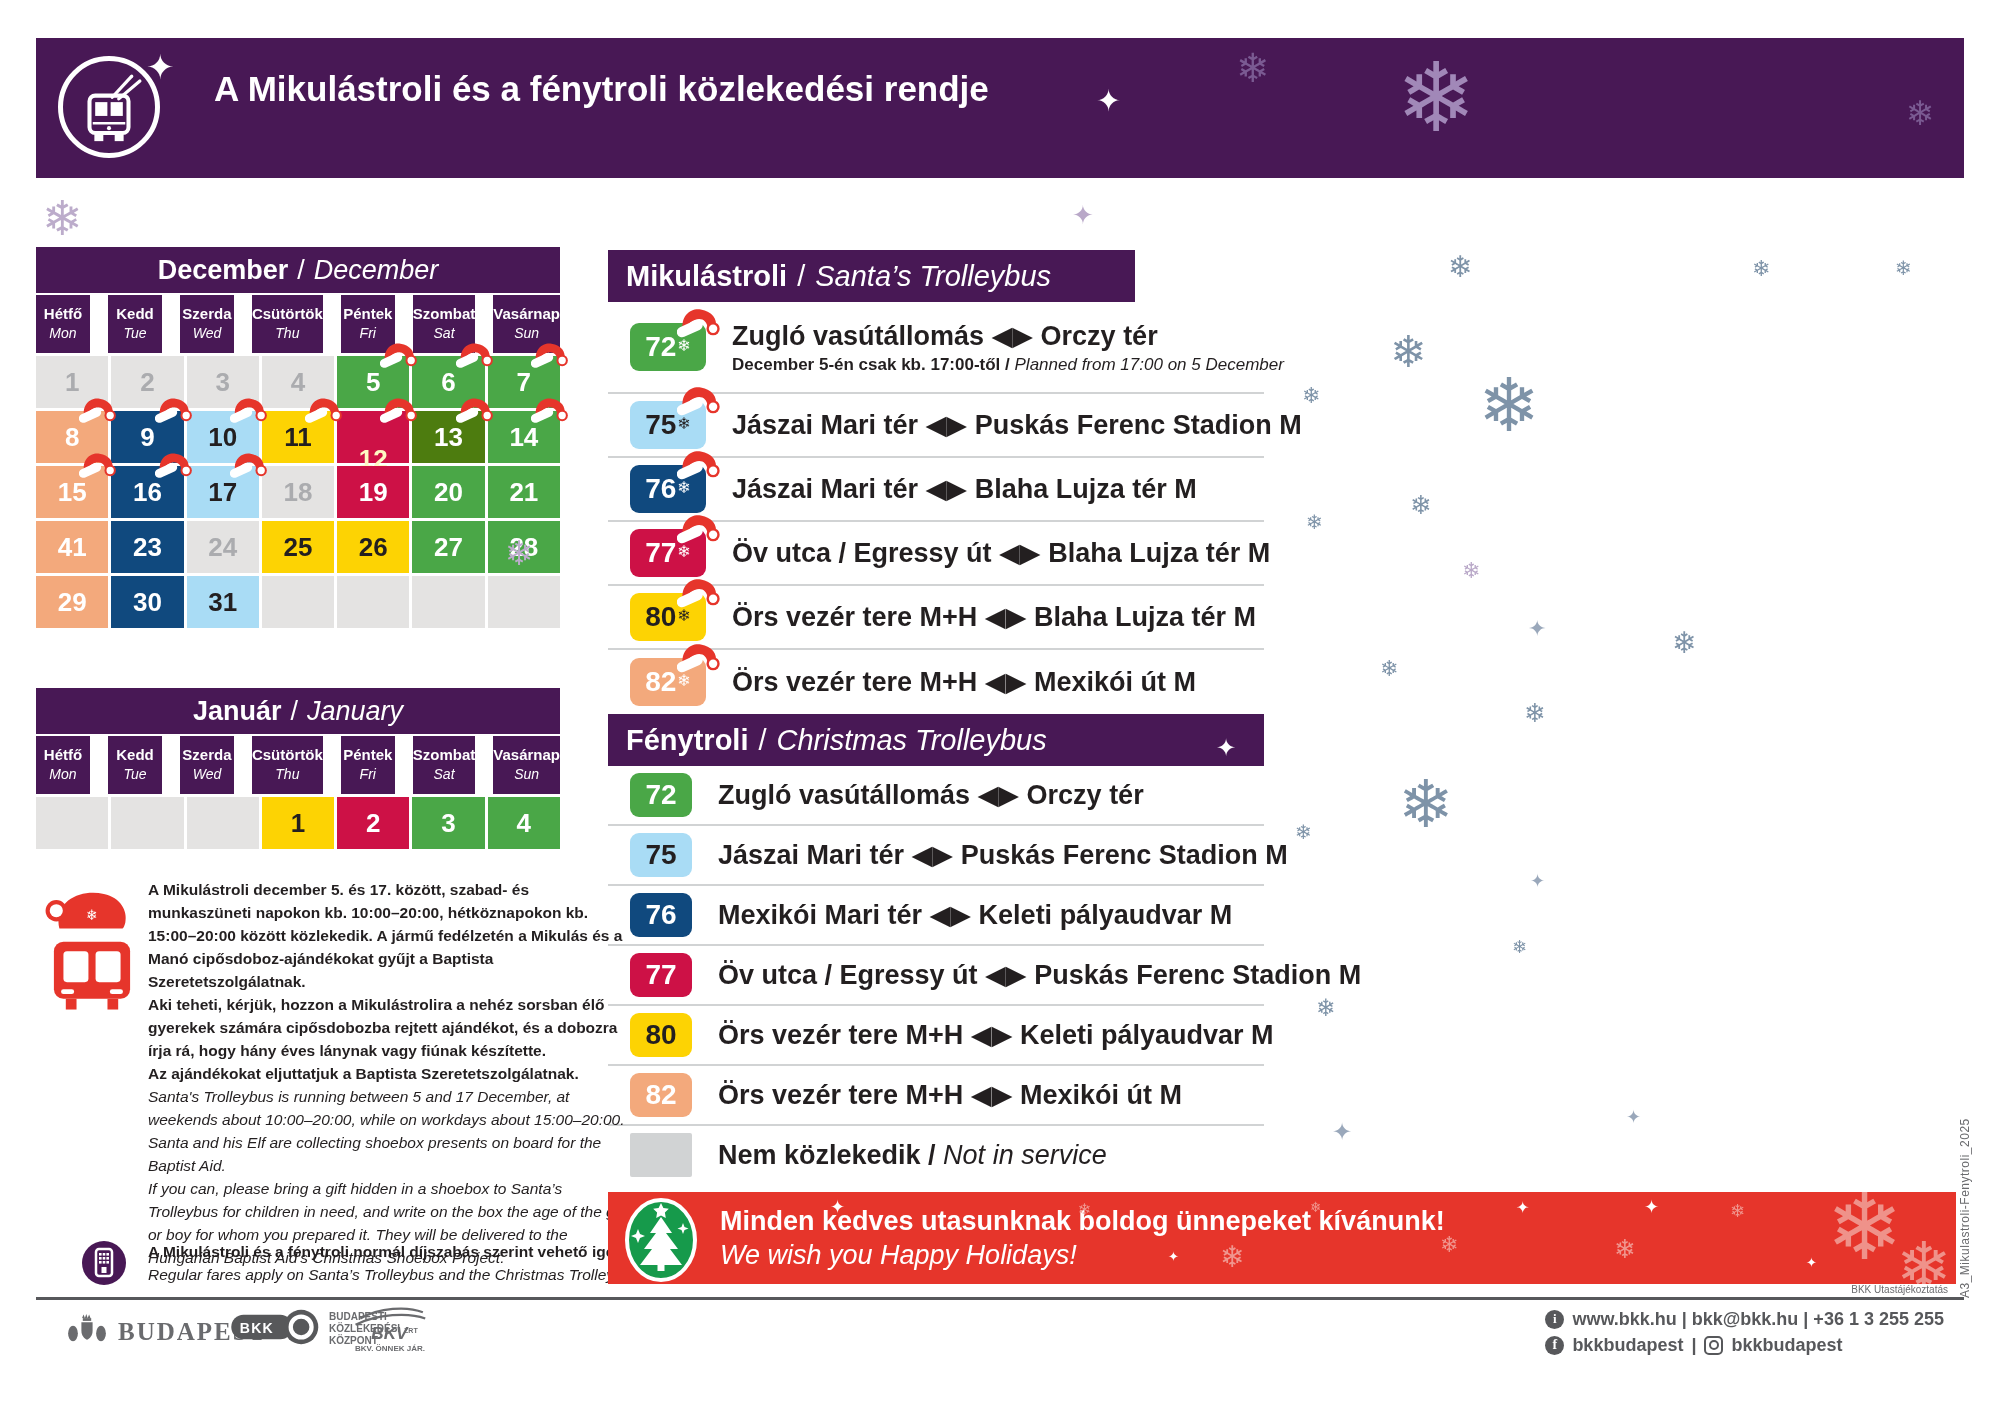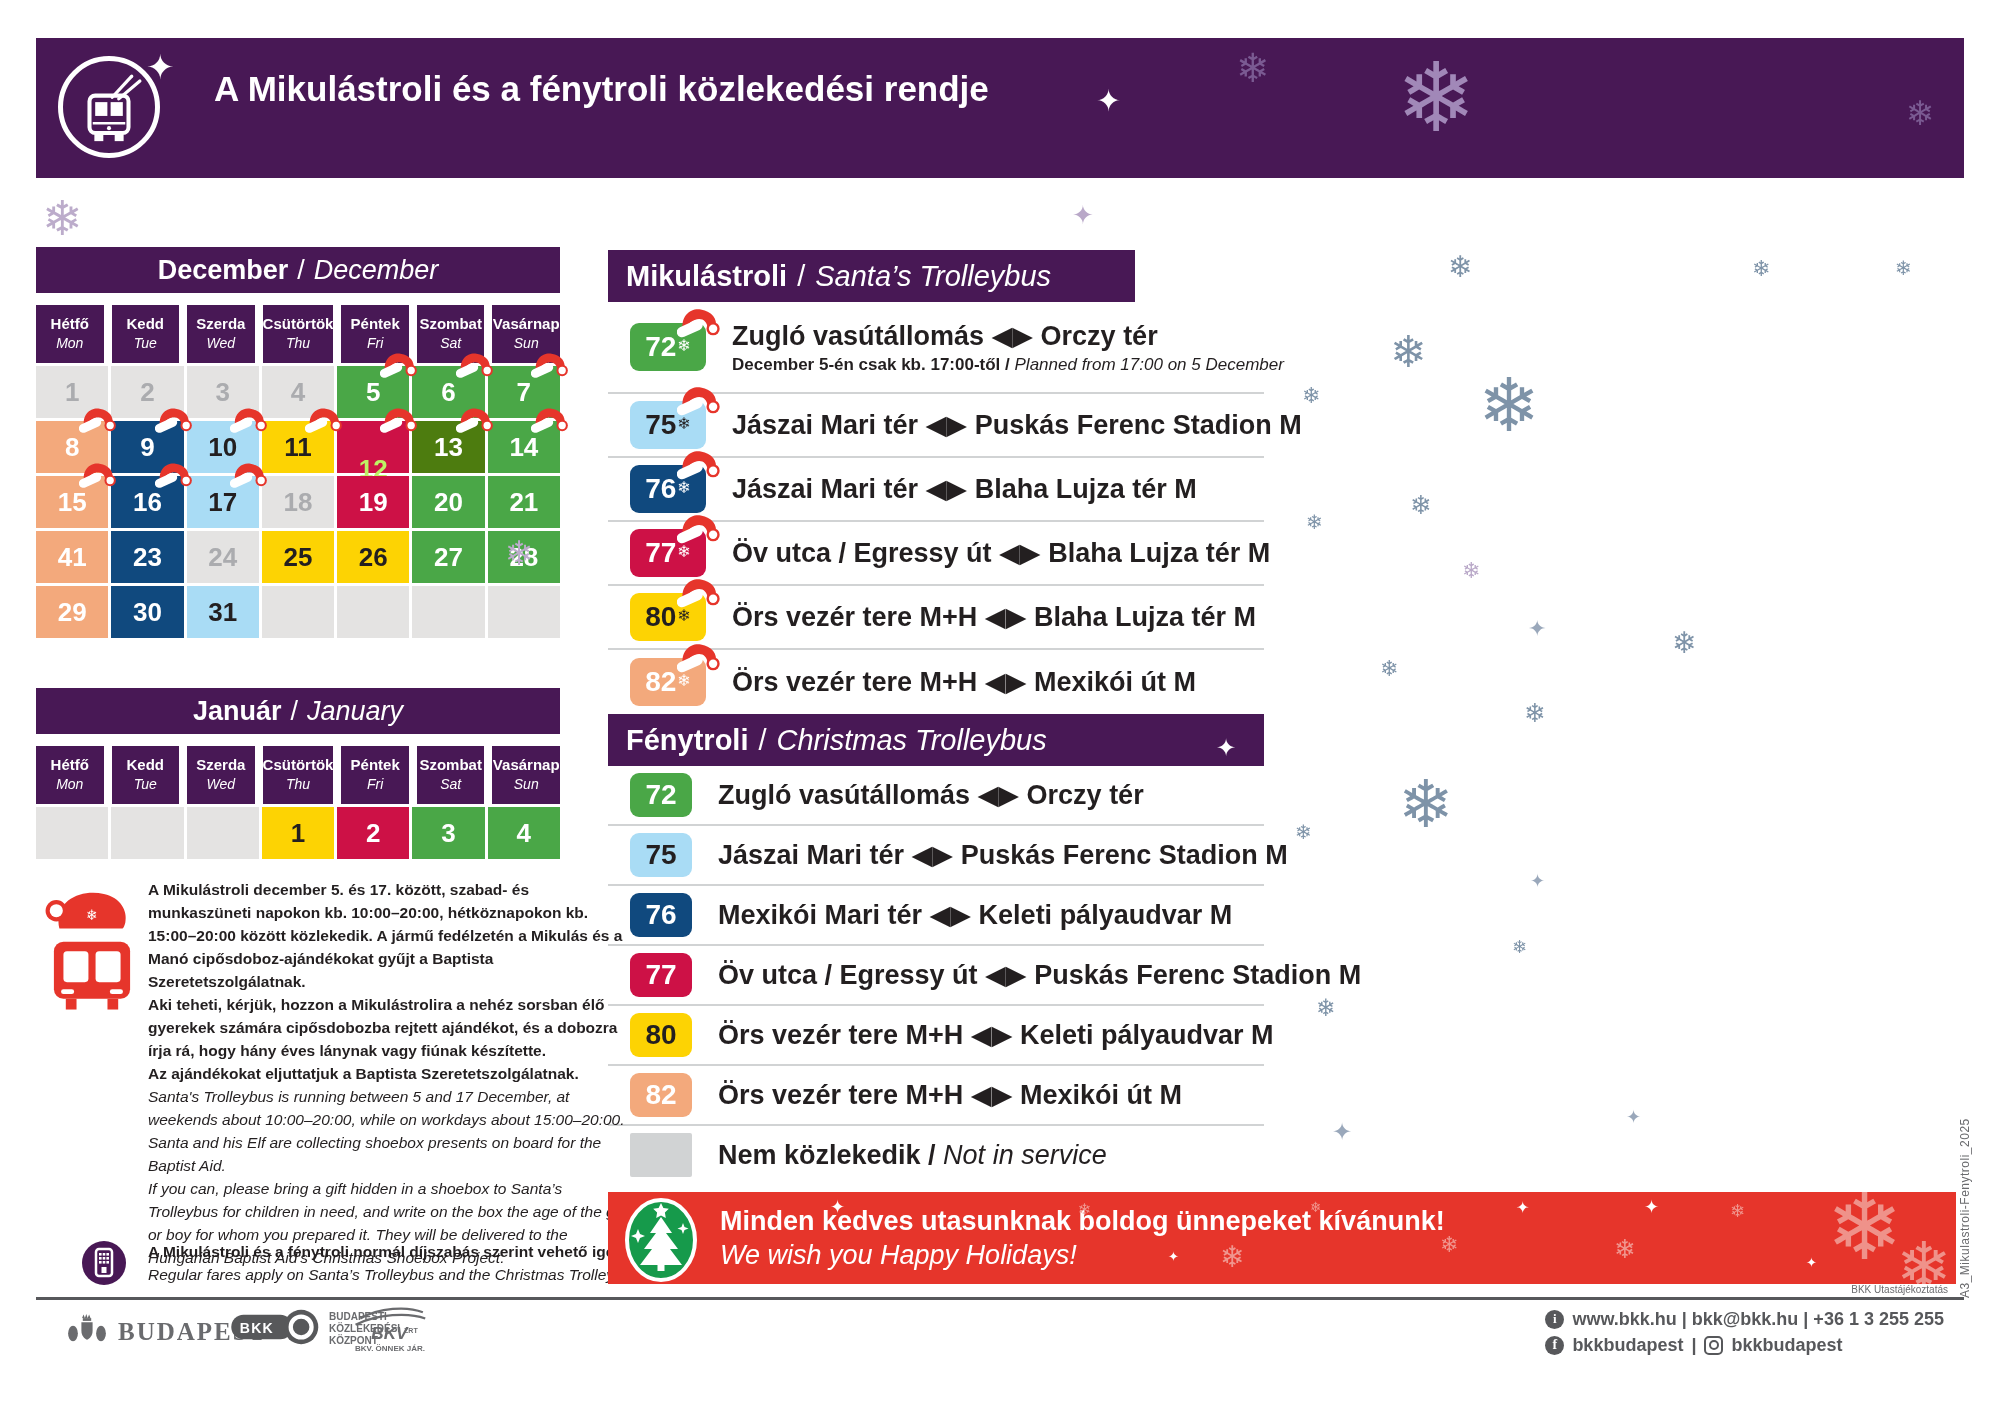--- a/index.html
+++ b/index.html
@@ -11,21 +11,21 @@
             border-radius:50%;box-sizing:border-box;display:flex;align-items:center;justify-content:center;}
   .hdr-text{position:absolute;left:178px;top:28px;color:#fff;}
   .hdr-t1{font-size:35px;font-weight:bold;line-height:46px;}
   .hdr-t2{font-size:32px;font-style:italic;font-weight:normal;line-height:44px;}
   
   .cal{position:absolute;left:36px;width:524px;}
   .cal-dec{top:247px;} .cal-jan{top:688px;}
   .cal-title{height:46px;background:#481855;color:#fff;display:flex;align-items:center;justify-content:center;
              font-size:27px;gap:9px;}
   .cal-title .b{font-weight:bold;} .cal-title .i{font-style:italic;}
-  .cal-days{display:grid;grid-template-columns:repeat(7,1fr);gap:8px;margin-top:12px;}
+  .cal-days{display:grid;grid-template-columns:repeat(7,1fr);gap:18px;margin-top:2px;}
   .cal-day{background:#481855;color:#fff;text-align:center;height:58px;box-sizing:border-box;padding-top:9px;}
   .cal-day .hu{font-size:15px;font-weight:bold;line-height:20px;}
   .cal-day .en{font-size:14px;font-style:italic;line-height:18px;}
   .cal-grid{display:grid;grid-template-columns:repeat(7,1fr);gap:3px;margin-top:3px;}
   .cal-cell{position:relative;height:52px;display:flex;align-items:center;justify-content:center;
             font-size:26px;font-weight:bold;}
   .cal-cell .hat{position:absolute;right:-9px;top:-16px;width:38px;z-index:3;}
   
   .secbar{position:absolute;background:#481855;color:#fff;display:flex;align-items:center;
           padding-left:18px;font-size:29px;height:52px;box-sizing:border-box;gap:10px;}
@@ -215,21 +215,21 @@
         <div class="cal-cell" style="background: rgb(253, 211, 3);">
           <span style="color: rgb(35, 31, 32);">11</span>
           <span class="hat"><svg viewBox="0 0 50 44" width="100%">
               <path d="M7 30 C3 12 16 3 27 5 C40 7 46 16 44 25 L35 27 C34 15 24 13 15 20 Z" fill="#e6352b"></path>
               <rect x="-1" y="21" width="31" height="12" rx="6" fill="#ffffff" transform="rotate(-24 14 27)"></rect>
               <circle cx="41" cy="27" r="7.5" fill="#e6352b"></circle>
               <circle cx="41" cy="27" r="4.8" fill="#ffffff"></circle>
             </svg></span>
         </div>
         <div class="cal-cell" style="background: rgb(205, 17, 70);">
-          <span style="color: #bef264; margin-top: 44px;">12</span>
+          <span style="color: #fef9c3; margin-top: 44px;">12</span>
           <span class="hat"><svg viewBox="0 0 50 44" width="100%">
               <path d="M7 30 C3 12 16 3 27 5 C40 7 46 16 44 25 L35 27 C34 15 24 13 15 20 Z" fill="#e6352b"></path>
               <rect x="-1" y="21" width="31" height="12" rx="6" fill="#ffffff" transform="rotate(-24 14 27)"></rect>
               <circle cx="41" cy="27" r="7.5" fill="#e6352b"></circle>
               <circle cx="41" cy="27" r="4.8" fill="#ffffff"></circle>
             </svg></span>
         </div>
         <div class="cal-cell" style="background: #4d7c0f;">
           <span style="color: rgb(255, 255, 255);">13</span>
           <span class="hat"><svg viewBox="0 0 50 44" width="100%">

